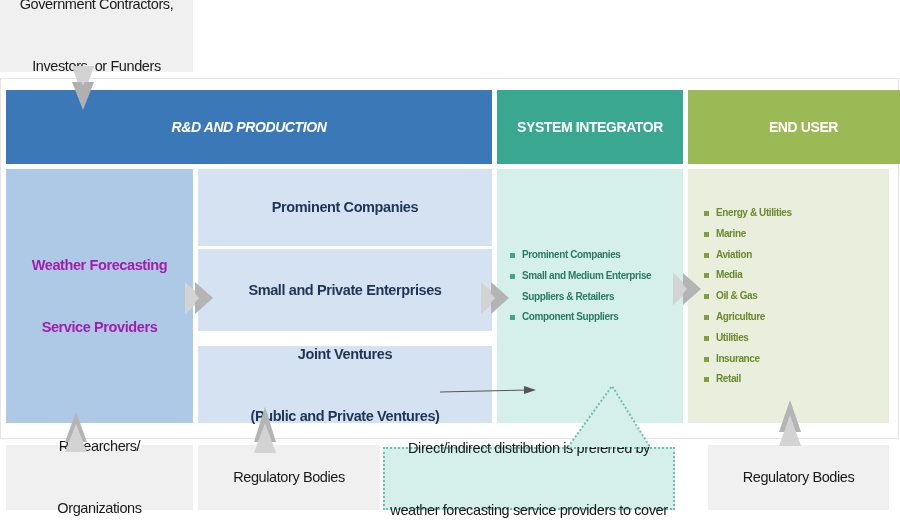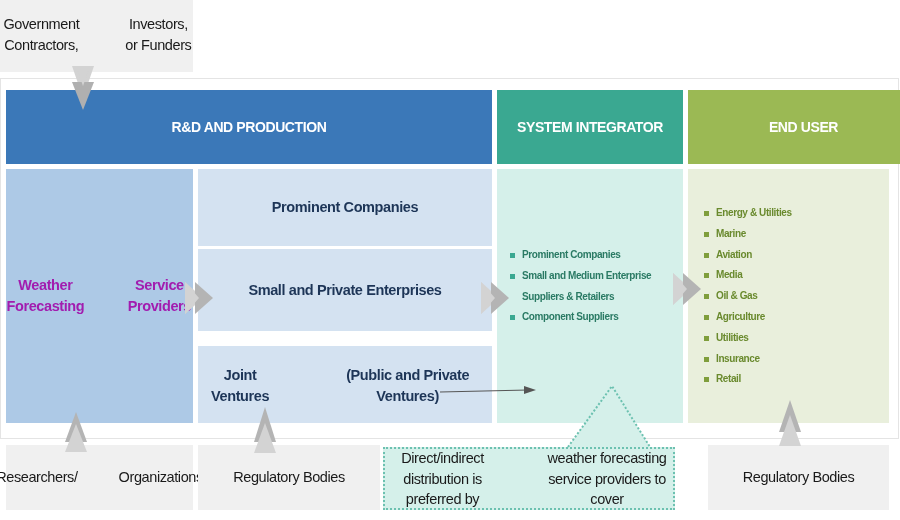--- a/index.html
+++ b/index.html
@@ -4,32 +4,32 @@
 <style>
   html, body { margin: 0; padding: 0; }
   body {
     width: 900px; height: 520px; position: relative; overflow: hidden;
     background: #ffffff;
     font-family: "Liberation Sans", "DejaVu Sans", sans-serif;
   }
   .abs { position: absolute; box-sizing: border-box; }
   .center-text {
     display: flex; align-items: center; justify-content: center;
-    text-align: center; flex-direction: row; gap: 41px;
+    text-align: center; flex-direction: column; gap: 41px;
   }
   .cond { letter-spacing: -0.4px; }
 
   #funders-box { left: 0; top: 0; width: 193px; height: 72px; background: #f0f0f0;
     color: #1a1a1a; font-size: 14.5px; line-height: 21px; padding-bottom: 2px; }
 
   #frame { left: 0; top: 78px; width: 899px; height: 361px; background: #ffffff;
     border: 1px solid #e4e4e4; }
 
   .header { color: #ffffff; font-size: 14px; font-weight: bold; }
-  #hdr-rd { left: 6px; top: 90px; width: 486px; height: 74px; background: #3b78b8; }
+  #hdr-rd { left: 6px; top: 90px; width: 486px; height: 74px; background: #3b78b8; font-style: italic; }
   #hdr-si { left: 497px; top: 90px; width: 186px; height: 74px; background: #3aa891; }
   #hdr-eu { left: 688px; top: 90px; width: 231px; height: 74px; background: #9bb954; }
 
   #wf-box { left: 6px; top: 169px; width: 187px; height: 254px; background: #adc9e6;
     color: #a21caf; font-size: 14.5px; line-height: 21px; }
 
   .mid-row { left: 198px; width: 294px; background: #d4e2f1; color: #1d3557;
     font-size: 14.5px; line-height: 21px; font-weight: bold; }
   #mid-1 { top: 169px; height: 77px; }
   #mid-2 { top: 249px; height: 82px; }

